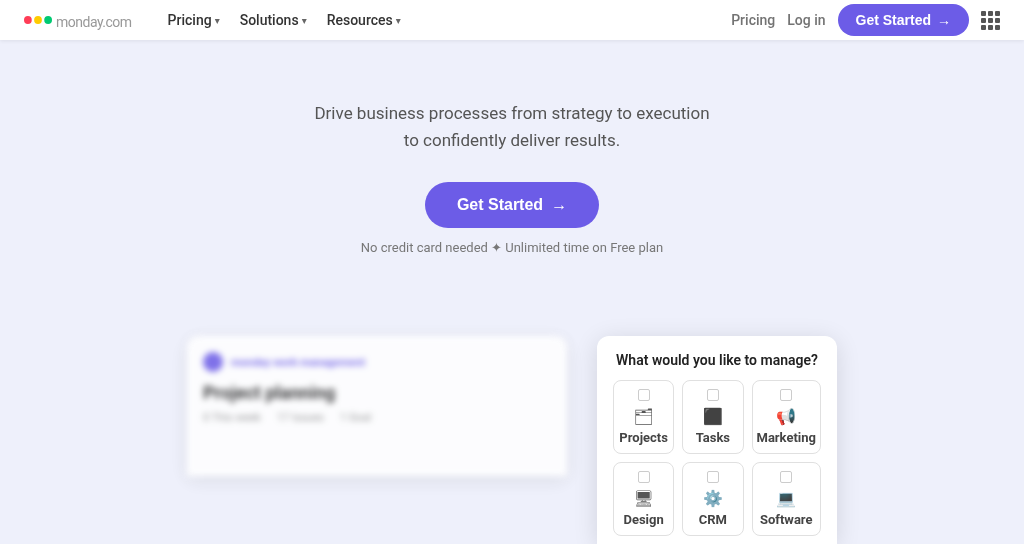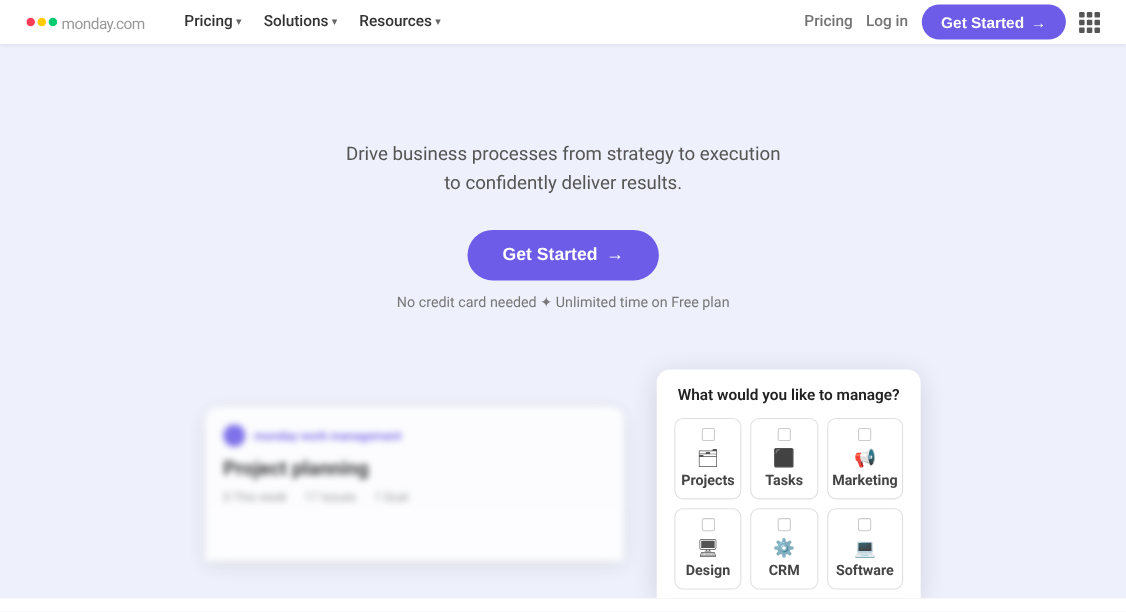--- a/index.html
+++ b/index.html
@@ -42,37 +42,37 @@
     .hero {
       background: #eef0fb; position: relative;
       display: flex; flex-direction: column; align-items: center;
       padding-top: 52px; height: 504px; overflow: hidden;
     }
     .hero-title {
       font-size: 58px; font-weight: 300; color: #2c2c3e; text-align: center;
       line-height: 1.15; margin-top: 28px; letter-spacing: -1px;
     }
     .hero-subtitle {
-      font-size: 17px; color: #555; text-align: center; margin-top: 35px;
+      font-size: 17px; color: #555; text-align: center; margin-top: 8px;
       line-height: 1.6; font-weight: 400;
     }
     .btn-get-started-hero {
       background: #6c5ce7; color: #fff; border: none;
       padding: 14px 32px; border-radius: 30px; font-size: 16px; font-weight: 600;
       cursor: pointer; margin-top: 28px; display: flex; align-items: center; gap: 8px;
     }
     .hero-fine-print {
       font-size: 13px; color: #777; margin-top: 12px;
       display: flex; align-items: center; gap: 6px;
     }
 
     
     .hero-bottom {
       position: absolute; bottom: 0; left: 0; right: 0;
-      display: flex; align-items: center; justify-content: center;
+      display: flex; align-items: flex-start; justify-content: center;
       gap: 30px; padding: 0 53px;
     }
 
     
     .panel-left {
       width: 380px; height: 140px; background: #fff; border-radius: 12px 12px 0 0;
       box-shadow: 0 4px 20px rgba(0,0,0,0.1);
       filter: blur(3px); opacity: 0.85;
       padding: 16px;
       overflow: hidden;

